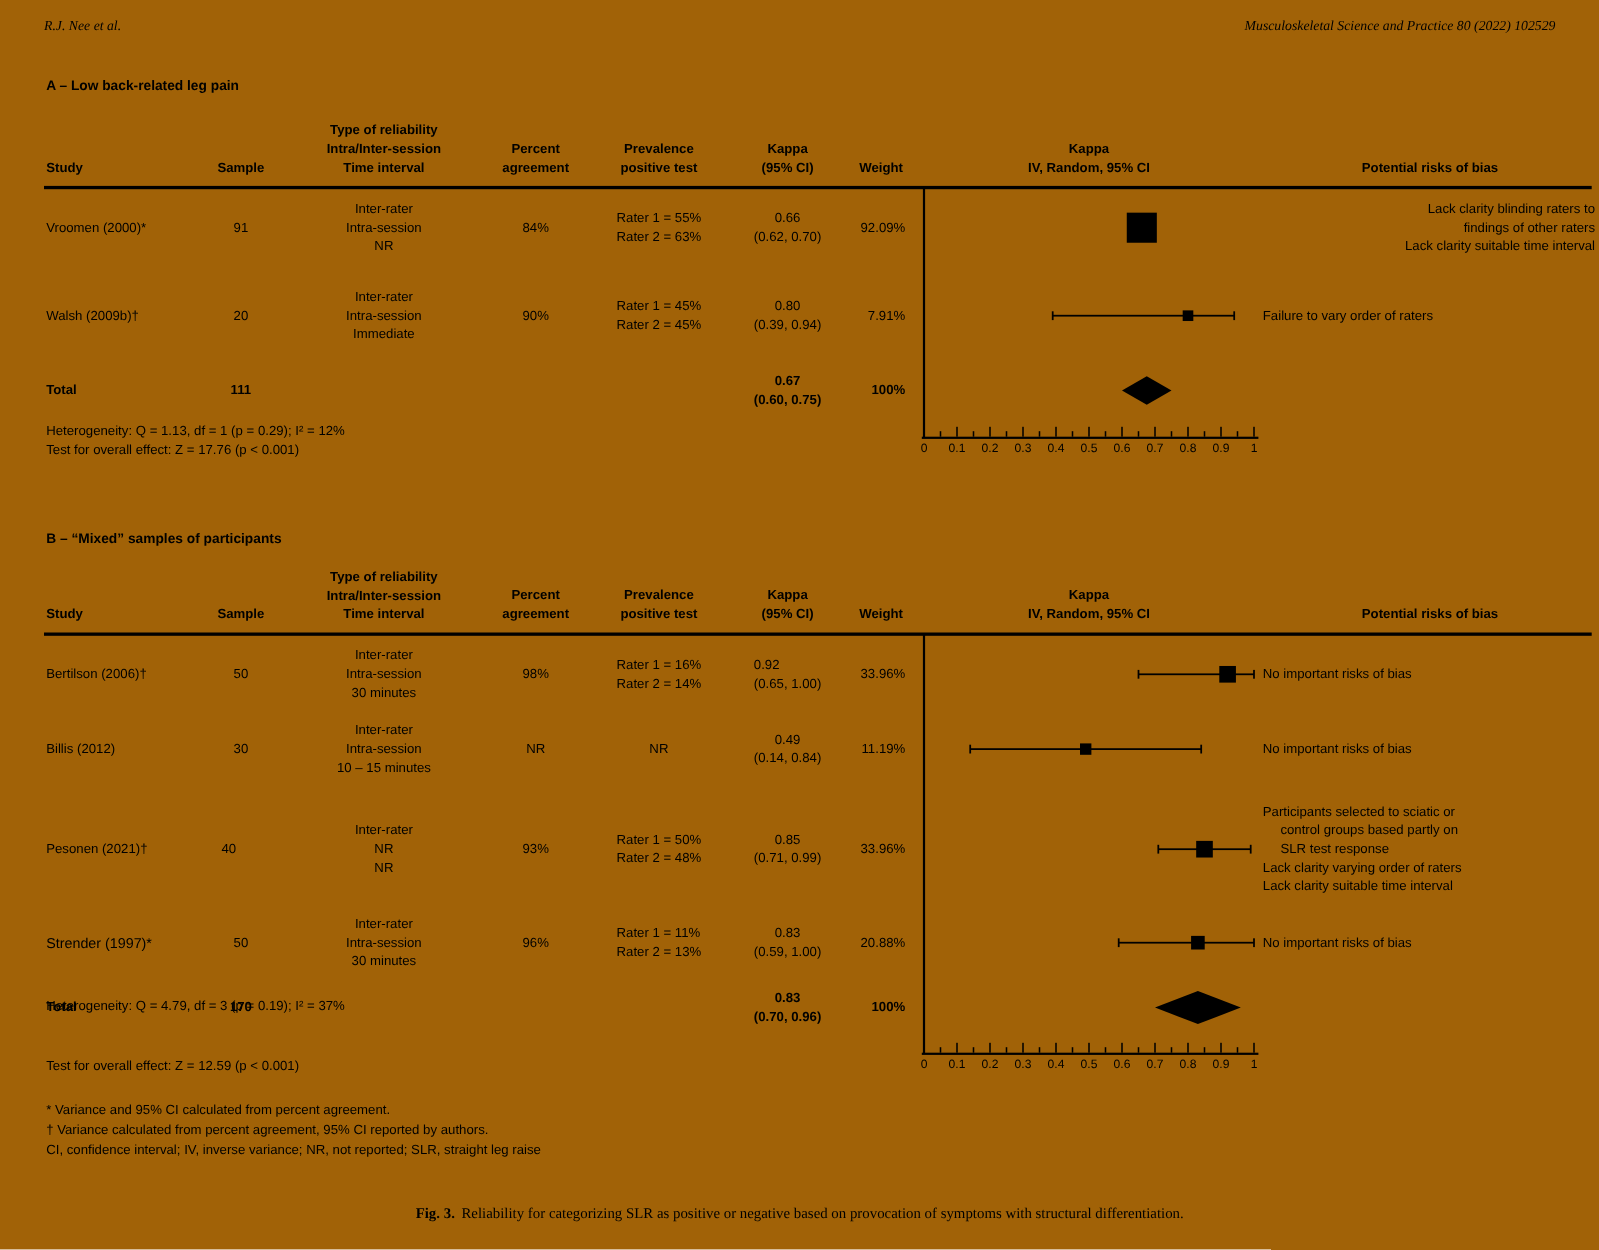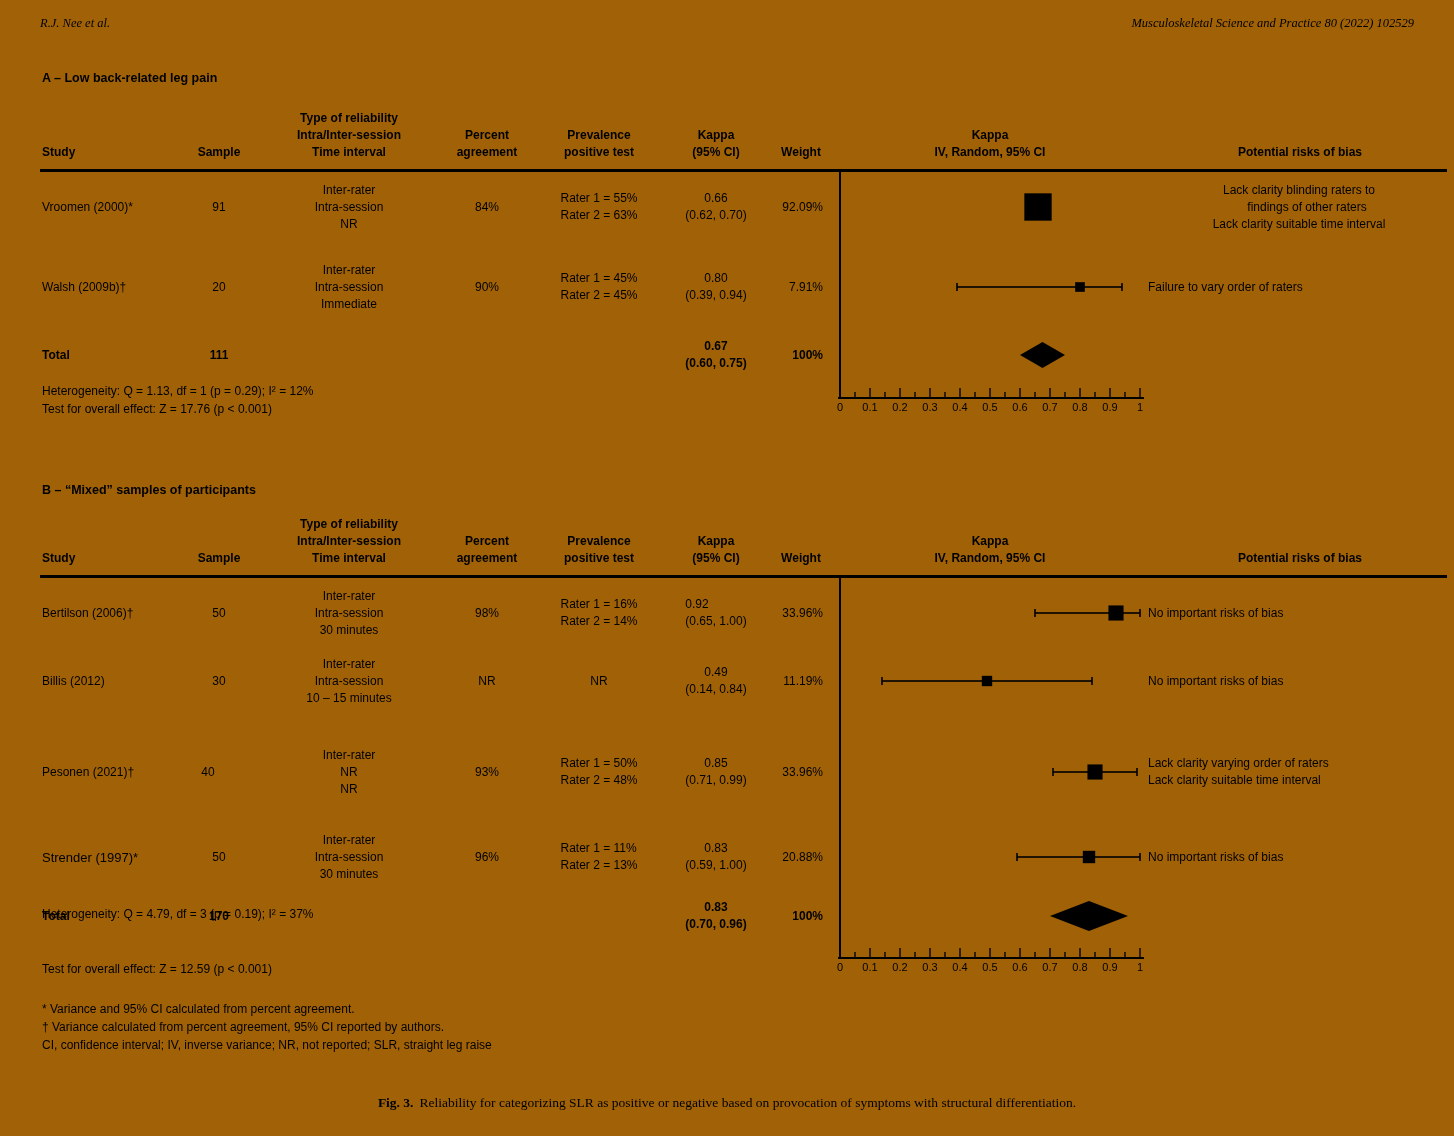--- a/index.html
+++ b/index.html
@@ -58,21 +58,21 @@
       <div class="abs" style="left: 487px; top: 207px; transform: translate(-50%, -50%); text-align: center; font-size: 12px; line-height: 17px; white-space: nowrap;">84%</div>
       <div class="abs" style="left: 599px; top: 207px; transform: translate(-50%, -50%); text-align: left; font-size: 12px; line-height: 17px; white-space: nowrap;">
         <div>Rater 1 = 55%</div>
         <div>Rater 2 = 63%</div>
       </div>
       <div class="abs" style="left: 716px; top: 207px; transform: translate(-50%, -50%); text-align: center; font-size: 12px; line-height: 17px; white-space: nowrap;">
         <div>0.66</div>
         <div>(0.62, 0.70)</div>
       </div>
       <div class="abs" style="left: 823px; top: 207px; transform: translate(-100%, -50%); text-align: right; font-size: 12px; line-height: 17px; white-space: nowrap;">92.09%</div>
-      <div class="abs" style="left: 1148px; top: 207px; transform: translate(0px, -50%); text-align: center; font-size: 12px; line-height: 17px; width: 302px;">
+      <div class="abs" style="left: 1148px; top: 207px; transform: translate(0px, -50%); text-align: right; font-size: 12px; line-height: 17px; width: 302px;">
         <div class="hang">Lack clarity blinding raters to
 findings of other raters</div>
         <div class="hang">Lack clarity suitable time interval</div>
       </div>
       <div class="abs" style="left: 42px; top: 287px; transform: translate(0px, -50%); text-align: left; font-size: 12px; line-height: 17px; white-space: nowrap;">Walsh (2009b)†</div>
       <div class="abs" style="left: 219px; top: 287px; transform: translate(-50%, -50%); text-align: center; font-size: 12px; line-height: 17px; white-space: nowrap;">20</div>
       <div class="abs" style="left: 349px; top: 287px; transform: translate(-50%, -50%); text-align: center; font-size: 12px; line-height: 17px; white-space: nowrap;">
         <div>Inter-rater</div>
         <div>Intra-session</div>
         <div>Immediate</div>
@@ -176,20 +176,23 @@
       <div class="abs" style="left: 599px; top: 772px; transform: translate(-50%, -50%); text-align: left; font-size: 12px; line-height: 17px; white-space: nowrap;">
         <div>Rater 1 = 50%</div>
         <div>Rater 2 = 48%</div>
       </div>
       <div class="abs" style="left: 716px; top: 772px; transform: translate(-50%, -50%); text-align: center; font-size: 12px; line-height: 17px; white-space: nowrap;">
         <div>0.85</div>
         <div>(0.71, 0.99)</div>
       </div>
       <div class="abs" style="left: 823px; top: 772px; transform: translate(-100%, -50%); text-align: right; font-size: 12px; line-height: 17px; white-space: nowrap;">33.96%</div>
       <div class="abs" style="left: 1148px; top: 772px; transform: translate(0px, -50%); text-align: left; font-size: 12px; line-height: 17px; width: 302px;">
+        <div class="hang">Participants selected to sciatic or
+control groups based partly on
+SLR test response</div>
         <div class="hang">Lack clarity varying order of raters</div>
         <div class="hang">Lack clarity suitable time interval</div>
       </div>
       <div class="abs" style="left: 42px; top: 857px; transform: translate(0px, -50%); text-align: left; font-size: 13px; line-height: 17px; white-space: nowrap;">Strender (1997)*</div>
       <div class="abs" style="left: 219px; top: 857px; transform: translate(-50%, -50%); text-align: center; font-size: 12px; line-height: 17px; white-space: nowrap;">50</div>
       <div class="abs" style="left: 349px; top: 857px; transform: translate(-50%, -50%); text-align: center; font-size: 12px; line-height: 17px; white-space: nowrap;">
         <div>Inter-rater</div>
         <div>Intra-session</div>
         <div>30 minutes</div>
       </div>

